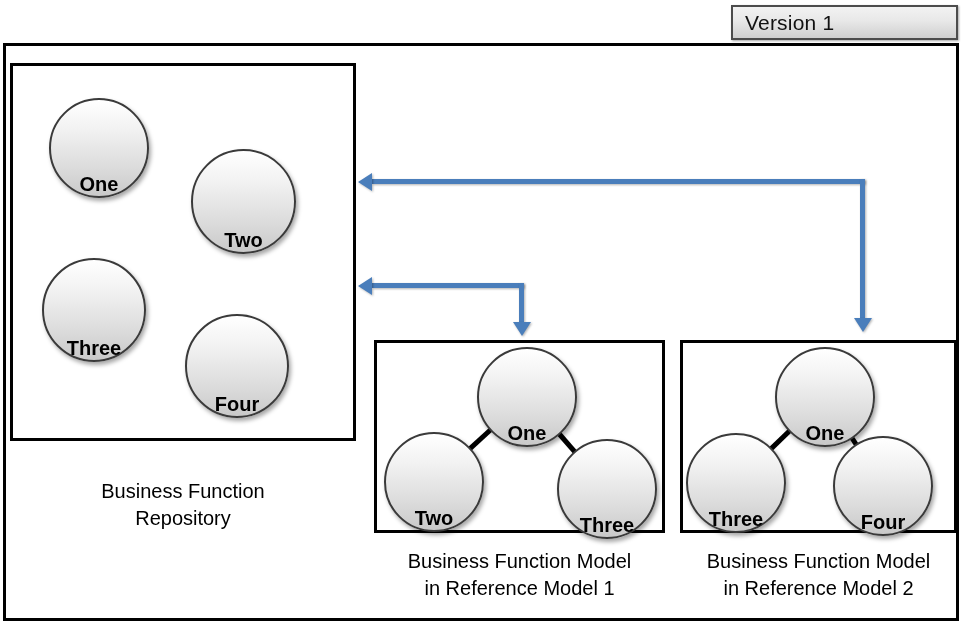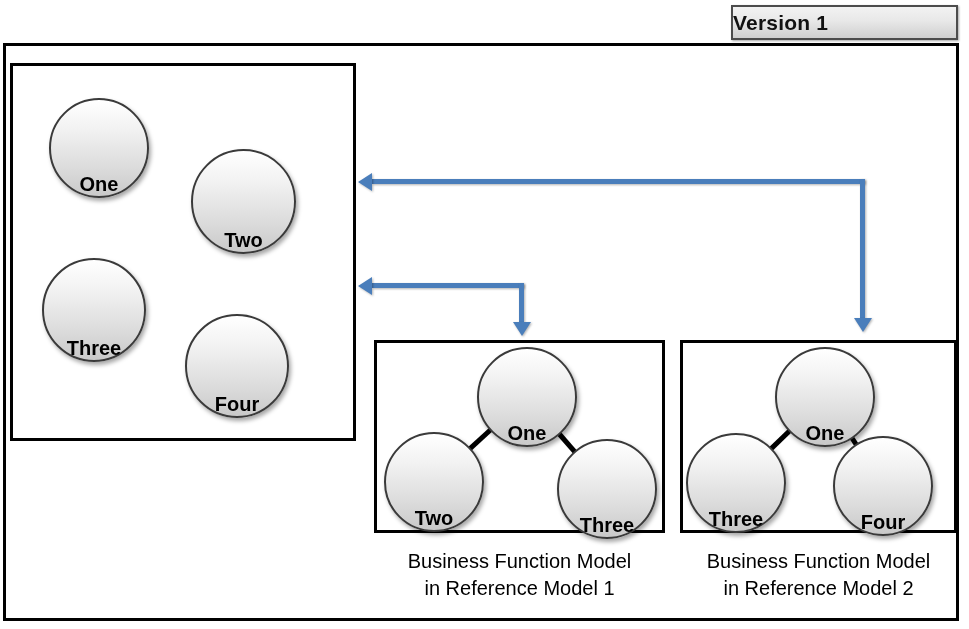--- a/index.html
+++ b/index.html
@@ -25,23 +25,23 @@
     height: 35px;
     box-sizing: border-box;
     border: 2px solid #4c4c4c;
     background: linear-gradient(to bottom, #f2f2f2 0%, #e8e8e8 45%, #cfcfcf 100%);
     box-shadow: 1px 1px 2px rgba(0,0,0,0.35);
     display: flex;
     align-items: center;
   }
   .version-tab span {
     font-size: 21px;
-    font-weight: bold;
+    font-weight: normal;
     color: #111111;
-    padding-left: 0;
+    padding-left: 12px;
     letter-spacing: 0.2px;
   }
 
   
   .outer-frame {
     position: absolute;
     left: 3px;
     top: 43px;
     width: 956px;
     height: 578px;
@@ -132,20 +132,22 @@
 
 <div id="canvas">
 
   <div class="version-tab">
     <span>Version 1</span>
   </div>
 
   <div class="outer-frame"></div>
 
   <div class="box repo-box"></div>
+  <div class="caption repo-caption">Business Function
+Repository</div>
 
   <div class="box model1-box"></div>
   <div class="caption model1-caption">Business Function Model
 in Reference Model 1</div>
 
   <div class="box model2-box"></div>
   <div class="caption model2-caption">Business Function Model
 in Reference Model 2</div>
 
   <div id="dynamic-layer">

